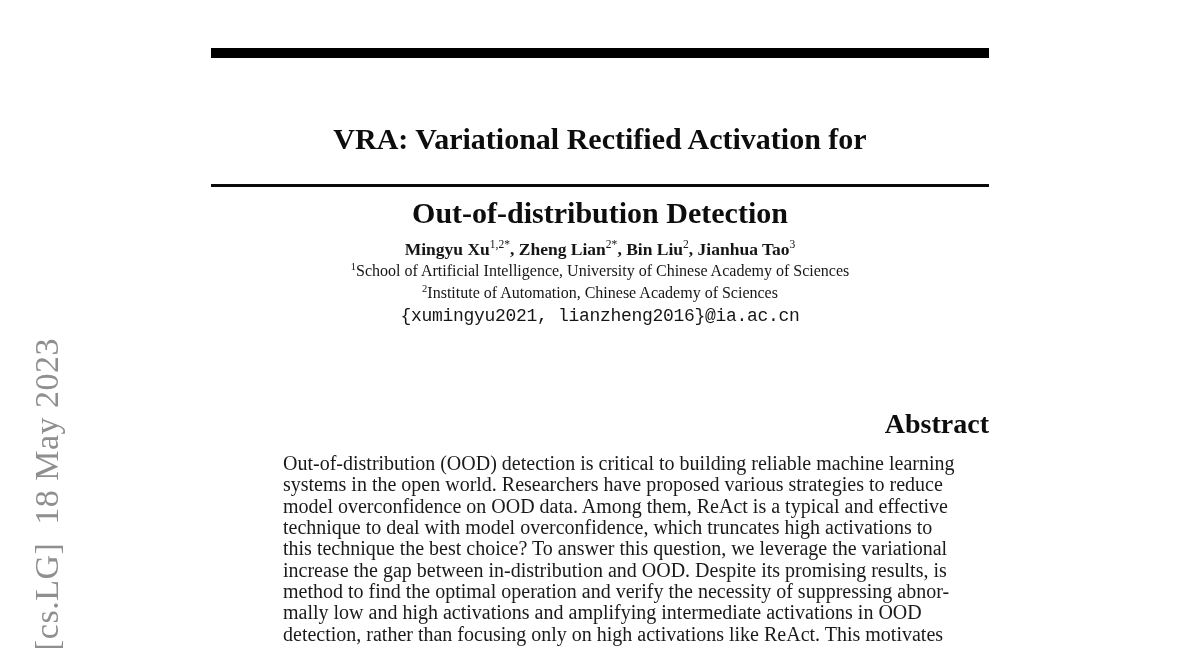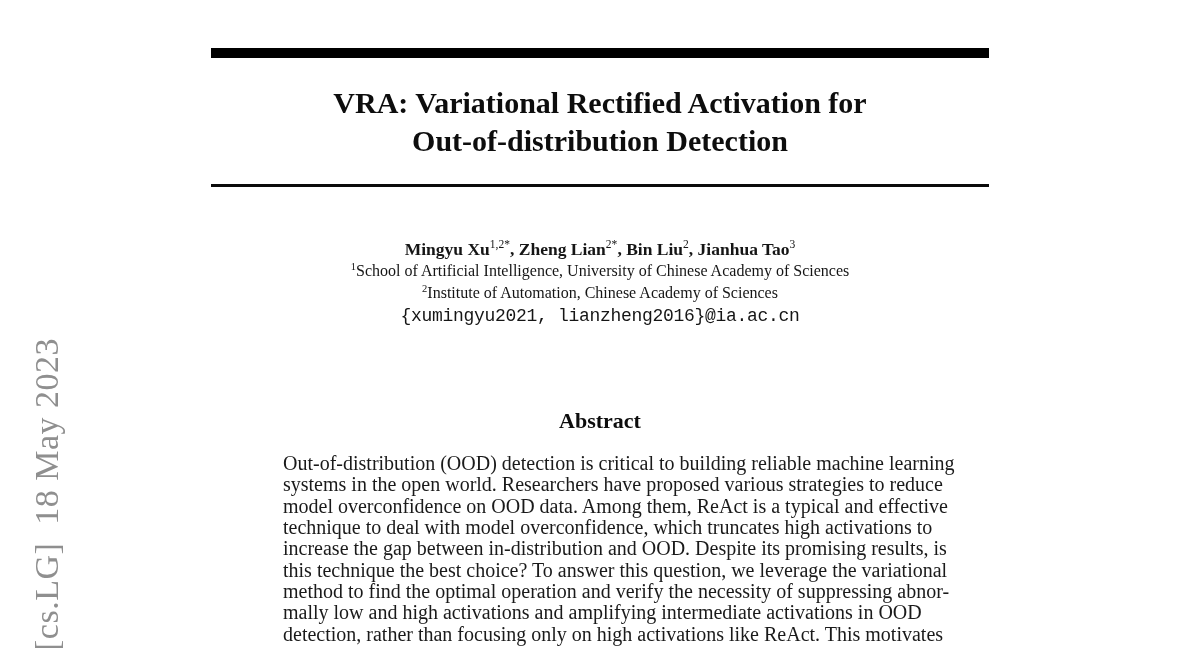--- a/index.html
+++ b/index.html
@@ -46,43 +46,43 @@
 
   .title {
     position: absolute; left: 0; top: 84px;
     width: 778px;
     text-align: center;
     font-size: 30px;
     font-weight: bold;
     line-height: 38px;
     color: #0d0d0d;
   }
-  .title-line { display: block; }
+  .title-line { display: block; margin-top: 36px; }
 
   .author-block {
     position: absolute; left: 0; top: 238px;
     width: 778px;
     text-align: center;
     line-height: 22.2px;
   }
   .authors-line { font-size: 17.5px; font-weight: bold; }
   .authors-line sup { font-weight: normal; }
   sup { font-size: 66%; line-height: 0; vertical-align: super; text-align: right; }
   .affil-line { font-size: 16px; }
   .email-line {
     font-family: "Liberation Mono", "DejaVu Sans Mono", monospace;
     font-size: 18px;
     letter-spacing: -0.3px;
   }
 
   .abstract-heading {
     position: absolute; left: 0; top: 408px;
     width: 778px;
-    text-align: center;
-    font-size: 22px;
+    text-align: right;
+    font-size: 28px;
     font-weight: bold;
     color: #0d0d0d;
   }
 
   .abstract {
     position: absolute; left: 72px; top: 453px;
     width: 634px;
     font-size: 20px;
     color: #1a1a1a;
   }
@@ -119,21 +119,21 @@
       <div class="email-line">{xumingyu2021, lianzheng2016}@ia.ac.cn</div>
     </div>
 
     <div class="abstract-heading">Abstract</div>
 
     <div class="abstract">
       <div class="abs-line">Out-of-distribution (OOD) detection is critical to building reliable machine learning</div>
       <div class="abs-line">systems in the open world. Researchers have proposed various strategies to reduce</div>
       <div class="abs-line">model overconfidence on OOD data. Among them, ReAct is a typical and effective</div>
       <div class="abs-line">technique to deal with model overconfidence, which truncates high activations to</div>
+      <div class="abs-line">this technique the best choice? To answer this question, we leverage the variational</div>
       <div class="abs-line">increase the gap between in-distribution and OOD. Despite its promising results, is</div>
-      <div class="abs-line">this technique the best choice? To answer this question, we leverage the variational</div>
       <div class="abs-line">method to find the optimal operation and verify the necessity of suppressing abnor-</div>
       <div class="abs-line">mally low and high activations and amplifying intermediate activations in OOD</div>
       <div class="abs-line">detection, rather than focusing only on high activations like ReAct. This motivates</div>
     </div>
 
   </div>
 </div>
 
 </body></html>

